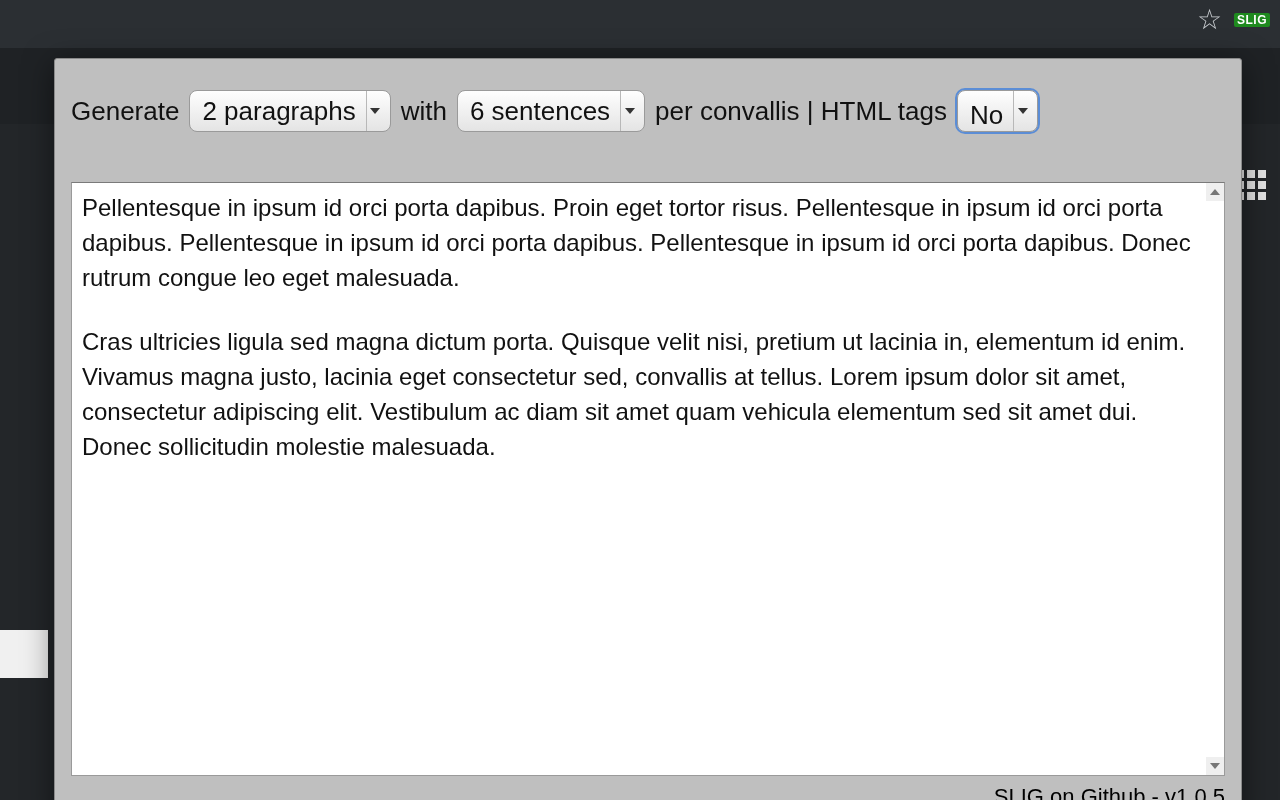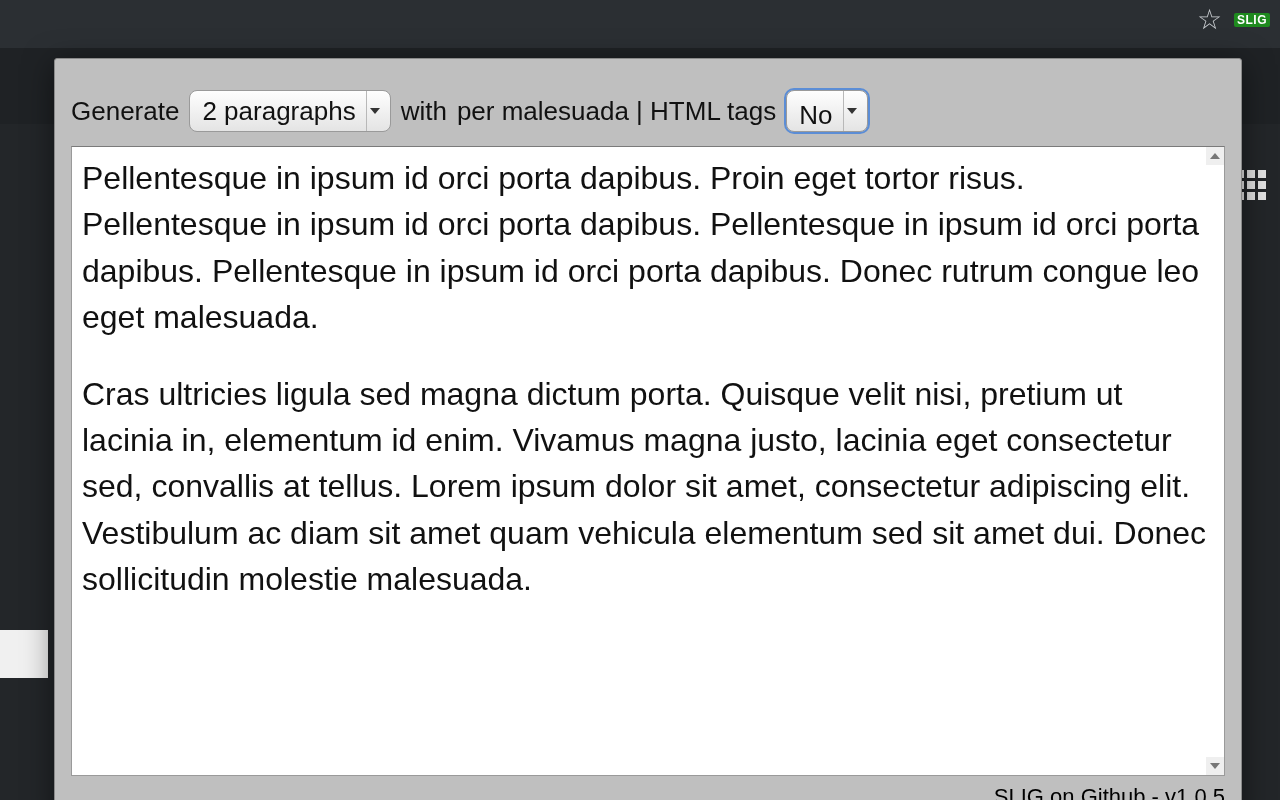--- a/index.html
+++ b/index.html
@@ -128,25 +128,26 @@
     border-right: 5px solid transparent;
     border-top: 6px solid #333;
   }
 
   .output {
     flex: 1;
     background: #fff;
     border: 1px solid #9a9a9a;
     border-top-color: #7a7a7a;
     padding: 8px 14px 8px 10px;
-    font-size: 32px;
+    font-size: 24px;
     line-height: 1.45;
     color: #111;
     overflow-y: auto;
     position: relative;
+    margin-top: 36px;
   }
   .output p { margin: 0 0 30px 0; }
   .output p:last-child { margin-bottom: 0; }
 
   
   .scroll-btn {
     position: absolute;
     right: 0;
     width: 18px; height: 18px;
     background: #efefef;
@@ -200,22 +201,28 @@
 
     <div class="select-wrap">
       <span>2 paragraphs</span>
       <span class="select-caret">
           <span class="caret-glyph"></span>
         </span>
     </div>
 
     <span>with</span>
 
-
-    <span>per malesuada | HTML tags</span>
+    <div class="select-wrap">
+      <span>6 sentences</span>
+      <span class="select-caret">
+          <span class="caret-glyph"></span>
+        </span>
+    </div>
+
+    <span>per convallis | HTML tags</span>
 
     <div class="select-wrap focused">
       <span>No</span>
       <span class="select-caret">
           <span class="caret-glyph"></span>
         </span>
     </div>
   </div>
 
   <div class="output">

